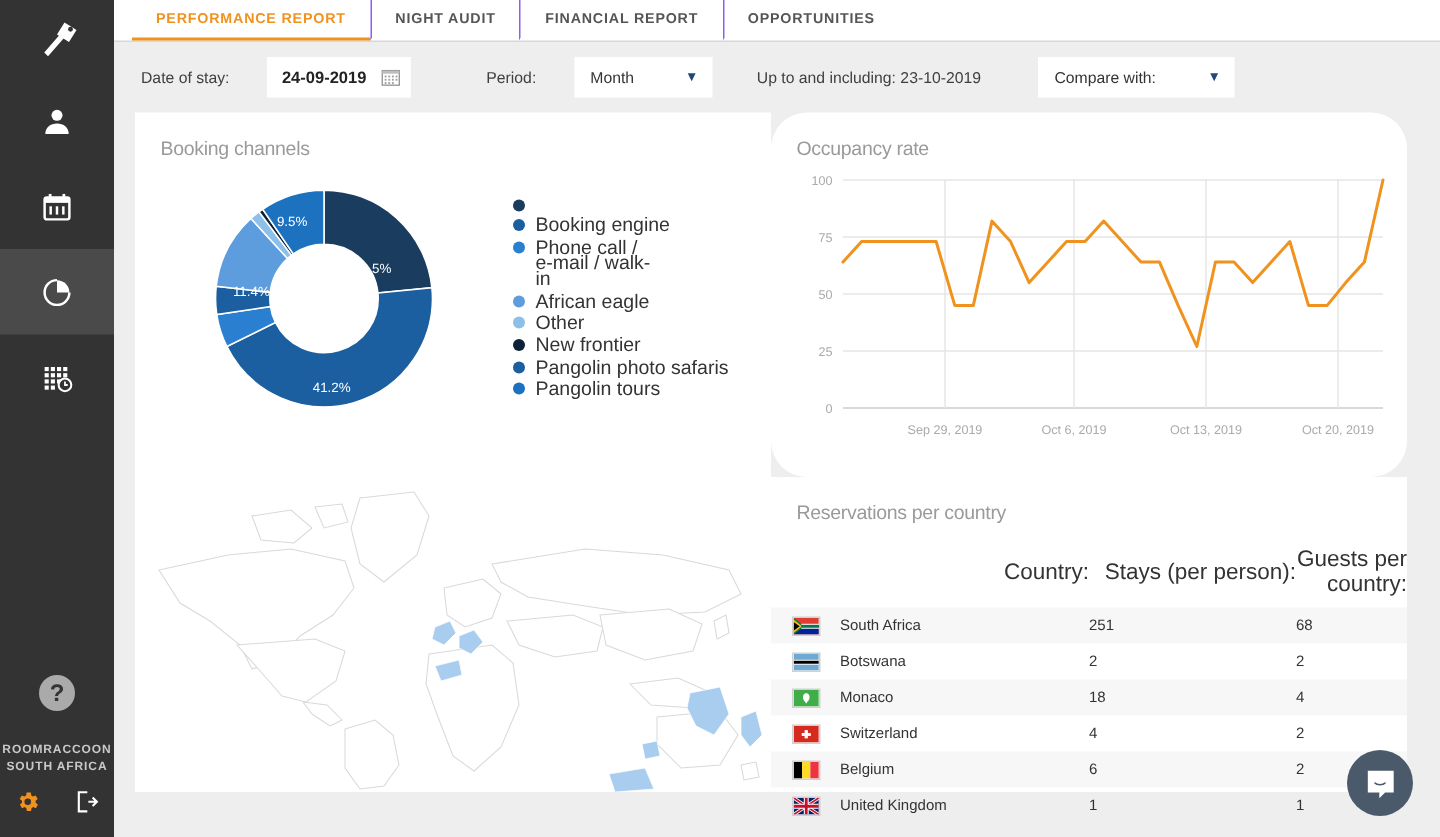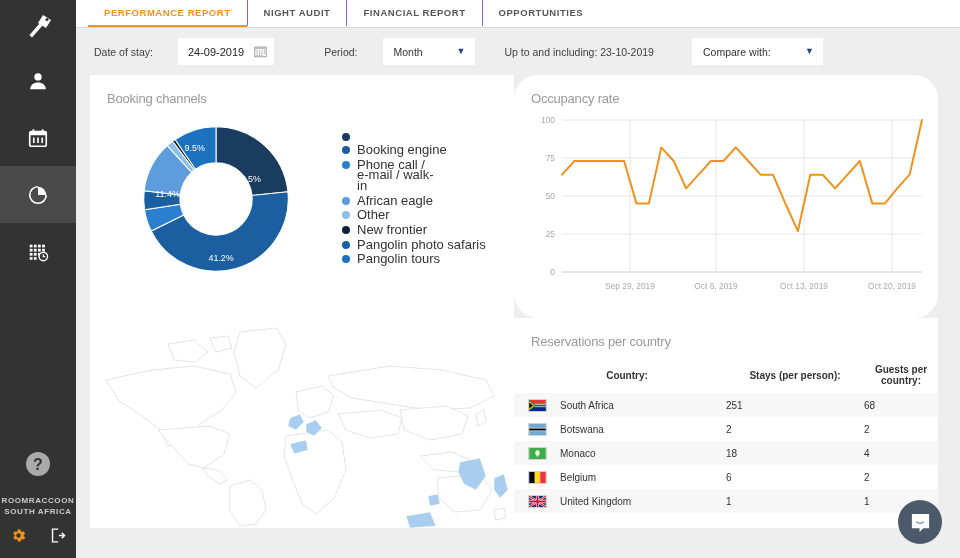--- a/index.html
+++ b/index.html
@@ -54,21 +54,21 @@
   .tab:first-child { border-left: none; }
   .tab.active { color: #f0921e; border-bottom-color: #f0921e; }
 
   .filterbar {
     height: 47px; background: #eeeeee; display: flex; align-items: center;
     padding: 0 0 0 18px; gap: 16px;
   }
   .fl-label { font-size: 10.5px; color: #3f3f3f; margin-right: 9px; white-space: nowrap; }
   .fl-date {
     background: #fff; border: none; height: 27px; display: flex; align-items: center;
-    padding: 0 7px 0 10px; gap: 10px; font-size: 11px; color: #222; font-weight: normal;
+    padding: 0 7px 0 10px; gap: 10px; font-size: 11px; color: #222; font-weight: bold;
     min-width: 84px; cursor: pointer;
   }
   .fl-gap { width: 18px; }
   .fl-select {
     background: #fff; border: none; height: 27px; display: flex; align-items: center;
     justify-content: space-between; padding: 0 9px 0 11px; gap: 10px;
     font-size: 10.5px; color: #333; cursor: pointer;
   }
   .fl-select.period { width: 92px; }
   .fl-select.compare { width: 131px; }
@@ -98,21 +98,21 @@
   .lg-dot { width: 8px; height: 8px; border-radius: 50%; flex: 0 0 8px; margin-top: 1px; }
   .lg-txt { line-height: 10.5px; }
   .pct { fill: #ffffff; font-size: 10.5px; font-family: "Liberation Sans", sans-serif; }
 
   
   .axis-lbl { fill: #aaaaaa; font-size: 8.4px; font-family: "Liberation Sans", sans-serif; }
 
   
   .tbl { width: 100%; border-collapse: collapse; margin-top: 10px; }
   .tbl th {
-    text-align: center; font-size: 10px; color: #333; font-weight: bold;
+    text-align: right; font-size: 15px; color: #333; font-weight: normal;
     padding: 5px 0 7px 0;
   }
   .tbl td { font-size: 10px; color: #333; padding: 0; height: 24px; vertical-align: middle; }
   .tbl tbody tr:nth-child(odd) { background: #f7f7f7; }
   .col-flag { width: 46px; padding-left: 14px !important; }
   .col-name { width: 166px; }
   .col-stays { width: 138px; }
   .th-pad { padding-left: 14px !important; }
   .flag { width: 19px; height: 13px; display: block; border: .5px solid #d0d0d0; }
 
@@ -463,20 +463,32 @@
                     <rect x="14.2" y="12" width="1.6" height="4" fill="#fff"></rect>
                   </svg>
                 </td>
                 <td class="col-name">Monaco</td>
                 <td class="col-stays">18</td>
                 <td>4</td>
               </tr>
               <tr>
                 <td class="col-flag">
                   <svg class="flag" viewBox="0 0 30 20">
+                    <rect width="30" height="20" fill="#d52b1e"></rect>
+                    <rect x="13" y="5" width="4" height="10" fill="#fff"></rect>
+                    <rect x="9.5" y="8.5" width="11" height="3.6" fill="#fff"></rect>
+                  </svg>
+                </td>
+                <td class="col-name">Switzerland</td>
+                <td class="col-stays">4</td>
+                <td>2</td>
+              </tr>
+              <tr>
+                <td class="col-flag">
+                  <svg class="flag" viewBox="0 0 30 20">
                     <rect width="10" height="20" fill="#000"></rect>
                     <rect x="10" width="10" height="20" fill="#fdda24"></rect>
                     <rect x="20" width="10" height="20" fill="#ef3340"></rect>
                   </svg>
                 </td>
                 <td class="col-name">Belgium</td>
                 <td class="col-stays">6</td>
                 <td>2</td>
               </tr>
               <tr>

